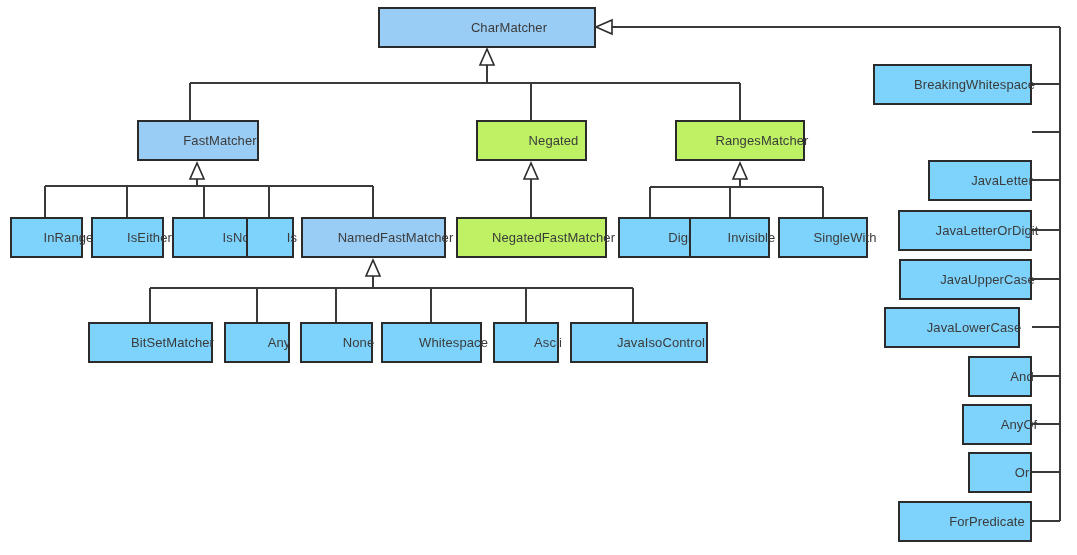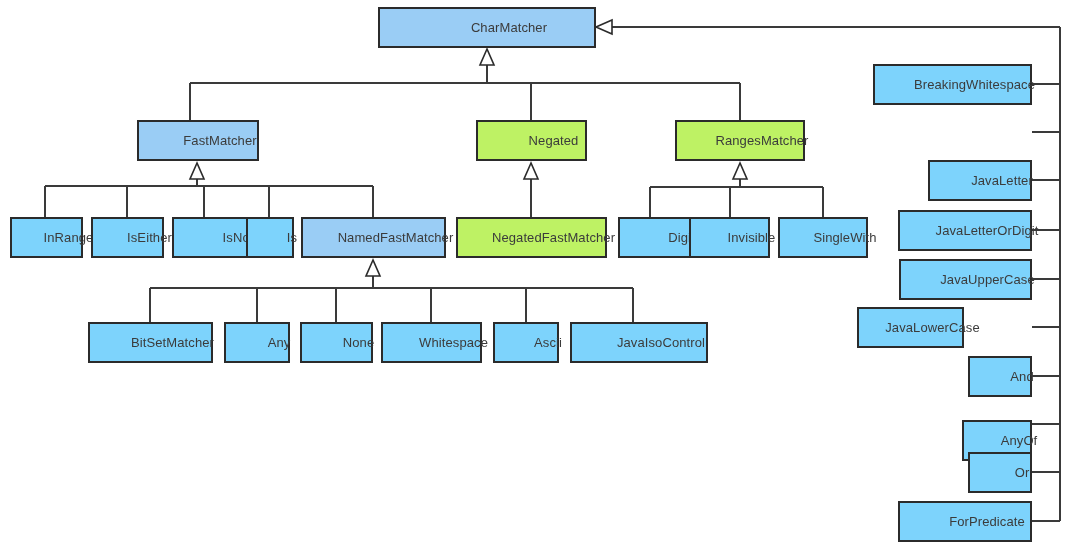--- a/index.html
+++ b/index.html
@@ -181,27 +181,27 @@
     </div>
   <div class="node pink" style="left:928px;top:160px;width:104px;height:41px;">
       <span>JavaLetter</span>
     </div>
   <div class="node pink" style="left:898px;top:210px;width:134px;height:41px;">
       <span>JavaLetterOrDigit</span>
     </div>
   <div class="node pink" style="left:899px;top:259px;width:133px;height:41px;">
       <span>JavaUpperCase</span>
     </div>
-  <div class="node pink" style="left:857px;top:307px;width:107px;height:41px;">
+  <div class="node pink" style="left:884px;top:307px;width:136px;height:41px;">
       <span>JavaLowerCase</span>
     </div>
   <div class="node pink" style="left:968px;top:356px;width:64px;height:41px;">
       <span>And</span>
     </div>
-  <div class="node pink" style="left:962px;top:404px;width:70px;height:41px;margin-top:16px;">
+  <div class="node pink" style="left:962px;top:404px;width:70px;height:41px;">
       <span>AnyOf</span>
     </div>
   <div class="node pink" style="left:968px;top:452px;width:64px;height:41px;">
       <span>Or</span>
     </div>
   <div class="node pink" style="left:898px;top:501px;width:134px;height:41px;">
       <span>ForPredicate</span>
     </div>
 
 </div>

